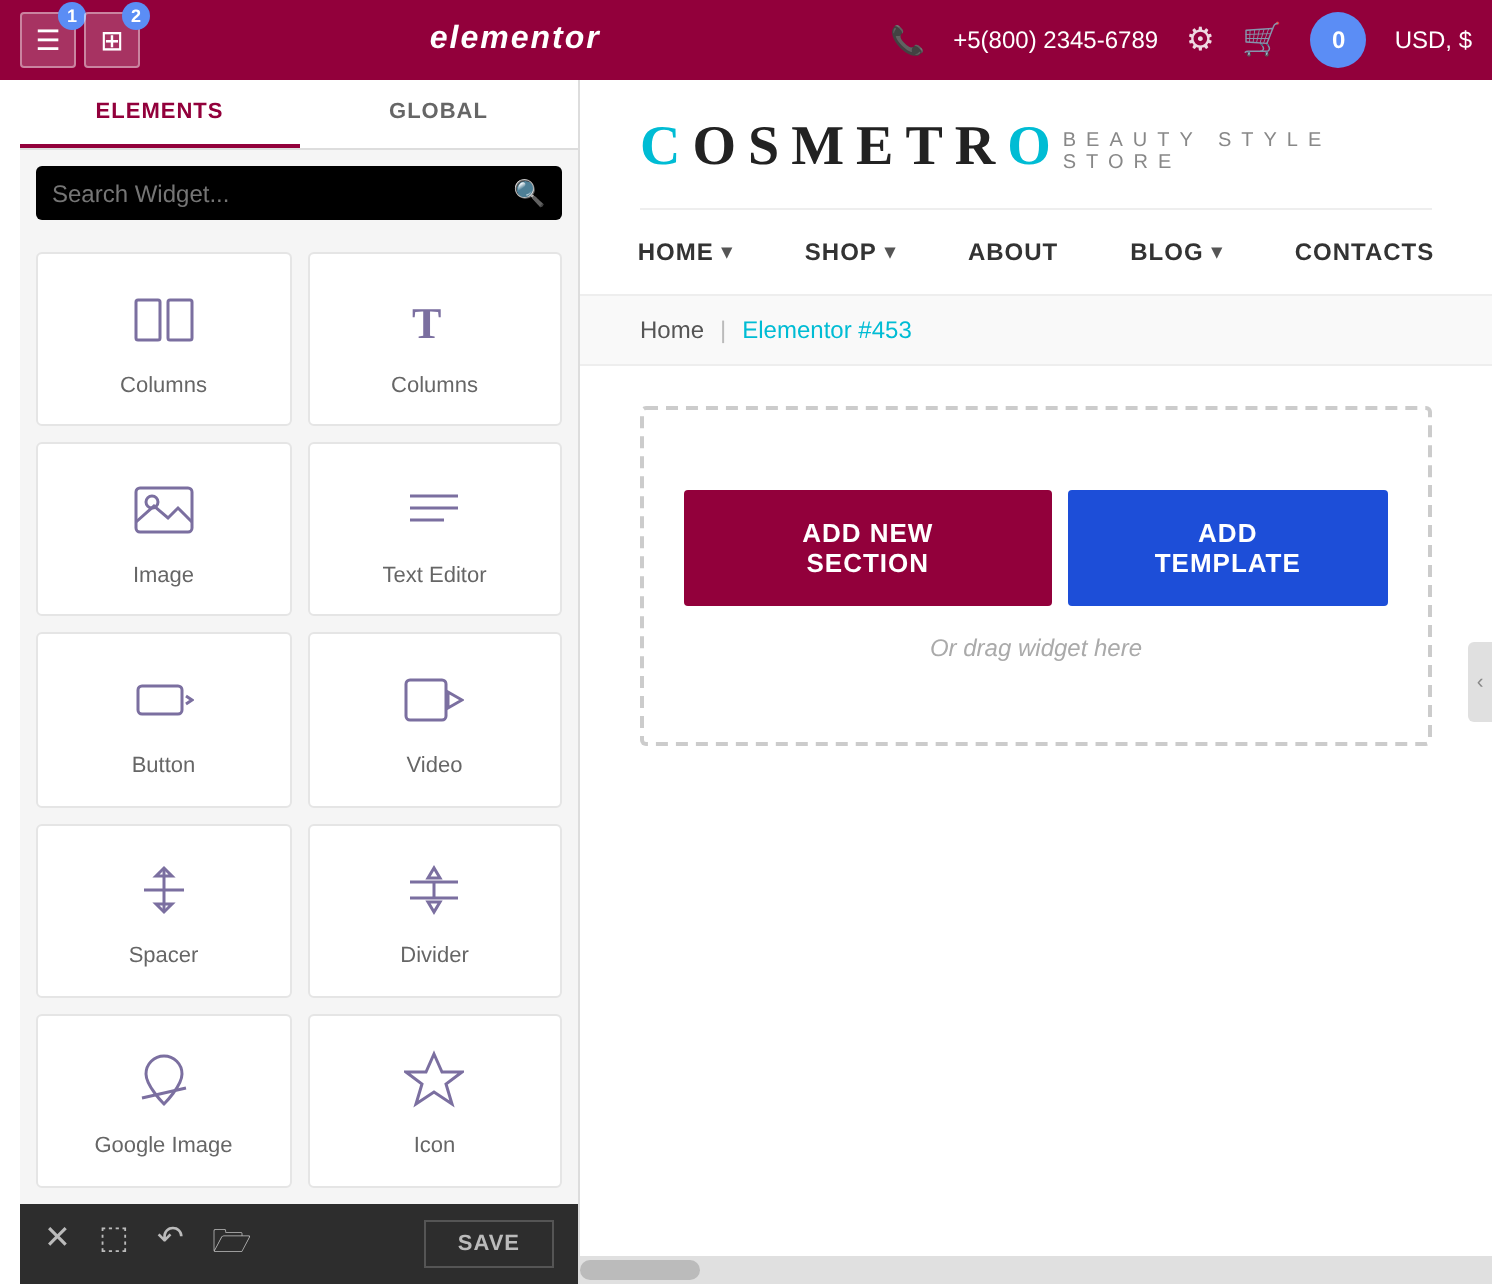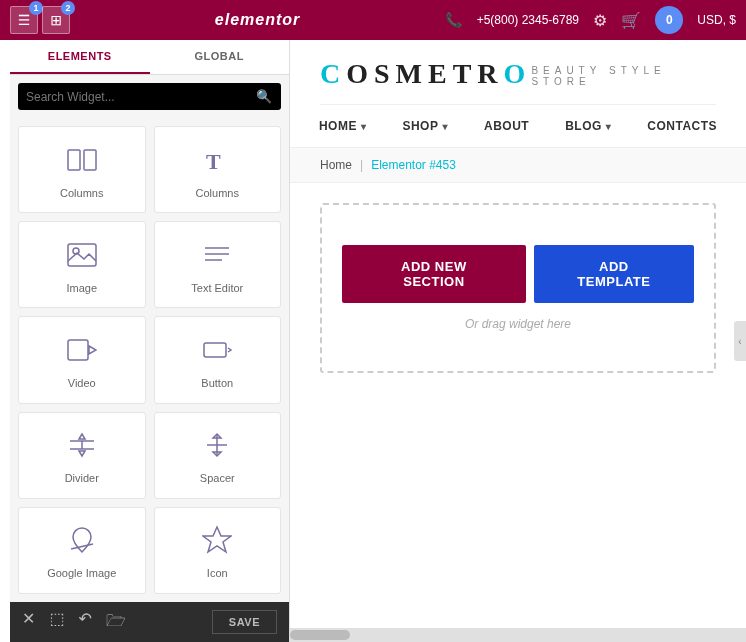--- a/index.html
+++ b/index.html
@@ -414,60 +414,60 @@
               <line x1="3" y1="12" x2="27" y2="12"></line>
               <line x1="3" y1="18" x2="20" y2="18"></line>
             </svg>
         </div>
         <span class="widget-label">Text Editor</span>
       </div>
 
       <div class="widget-item">
         <div class="widget-icon">
           <svg viewBox="0 0 30 24">
+            <rect x="2" y="5" width="22" height="14" rx="2"></rect>
+            <polyline points="26,10 29,12 26,14" stroke-width="1.5"></polyline>
+          </svg>
+        </div>
+        <span class="widget-label">Button</span>
+      </div>
+
+      <div class="widget-item">
+        <div class="widget-icon">
+          <svg viewBox="0 0 30 24">
               <rect x="1" y="2" width="20" height="20" rx="2"></rect>
               <polygon points="22,8 29,12 22,16"></polygon>
             </svg>
         </div>
         <span class="widget-label">Video</span>
       </div>
 
       <div class="widget-item">
         <div class="widget-icon">
           <svg viewBox="0 0 30 24">
-            <rect x="2" y="5" width="22" height="14" rx="2"></rect>
-            <polyline points="26,10 29,12 26,14" stroke-width="1.5"></polyline>
+            <line x1="15" y1="2" x2="15" y2="22"></line>
+            <polygon points="11,5 15,1 19,5"></polygon>
+            <polygon points="11,19 15,23 19,19"></polygon>
+            <line x1="5" y1="12" x2="25" y2="12"></line>
           </svg>
         </div>
-        <span class="widget-label">Button</span>
+        <span class="widget-label">Spacer</span>
       </div>
 
       <div class="widget-item">
         <div class="widget-icon">
           <svg viewBox="0 0 30 24">
             <line x1="3" y1="8" x2="27" y2="8"></line>
             <line x1="15" y1="8" x2="15" y2="16"></line>
             <line x1="3" y1="16" x2="27" y2="16"></line>
             <polygon points="12,18 15,23 18,18"></polygon>
             <polygon points="12,6 15,1 18,6"></polygon>
           </svg>
         </div>
         <span class="widget-label">Divider</span>
-      </div>
-
-      <div class="widget-item">
-        <div class="widget-icon">
-          <svg viewBox="0 0 30 24">
-            <line x1="15" y1="2" x2="15" y2="22"></line>
-            <polygon points="11,5 15,1 19,5"></polygon>
-            <polygon points="11,19 15,23 19,19"></polygon>
-            <line x1="5" y1="12" x2="25" y2="12"></line>
-          </svg>
-        </div>
-        <span class="widget-label">Spacer</span>
       </div>
 
       <div class="widget-item">
         <div class="widget-icon">
           <svg viewBox="0 0 30 30">
             <path d="M15 3 C10 3 6 7 6 12 C6 18 15 27 15 27 C15 27 24 18 24 12 C24 7 20 3 15 3Z"></path>
             <circle cx="15" cy="12" r="3.5" fill="white" stroke="none"></circle>
             <line x1="4" y1="24" x2="26" y2="19"></line>
           </svg>
         </div>

